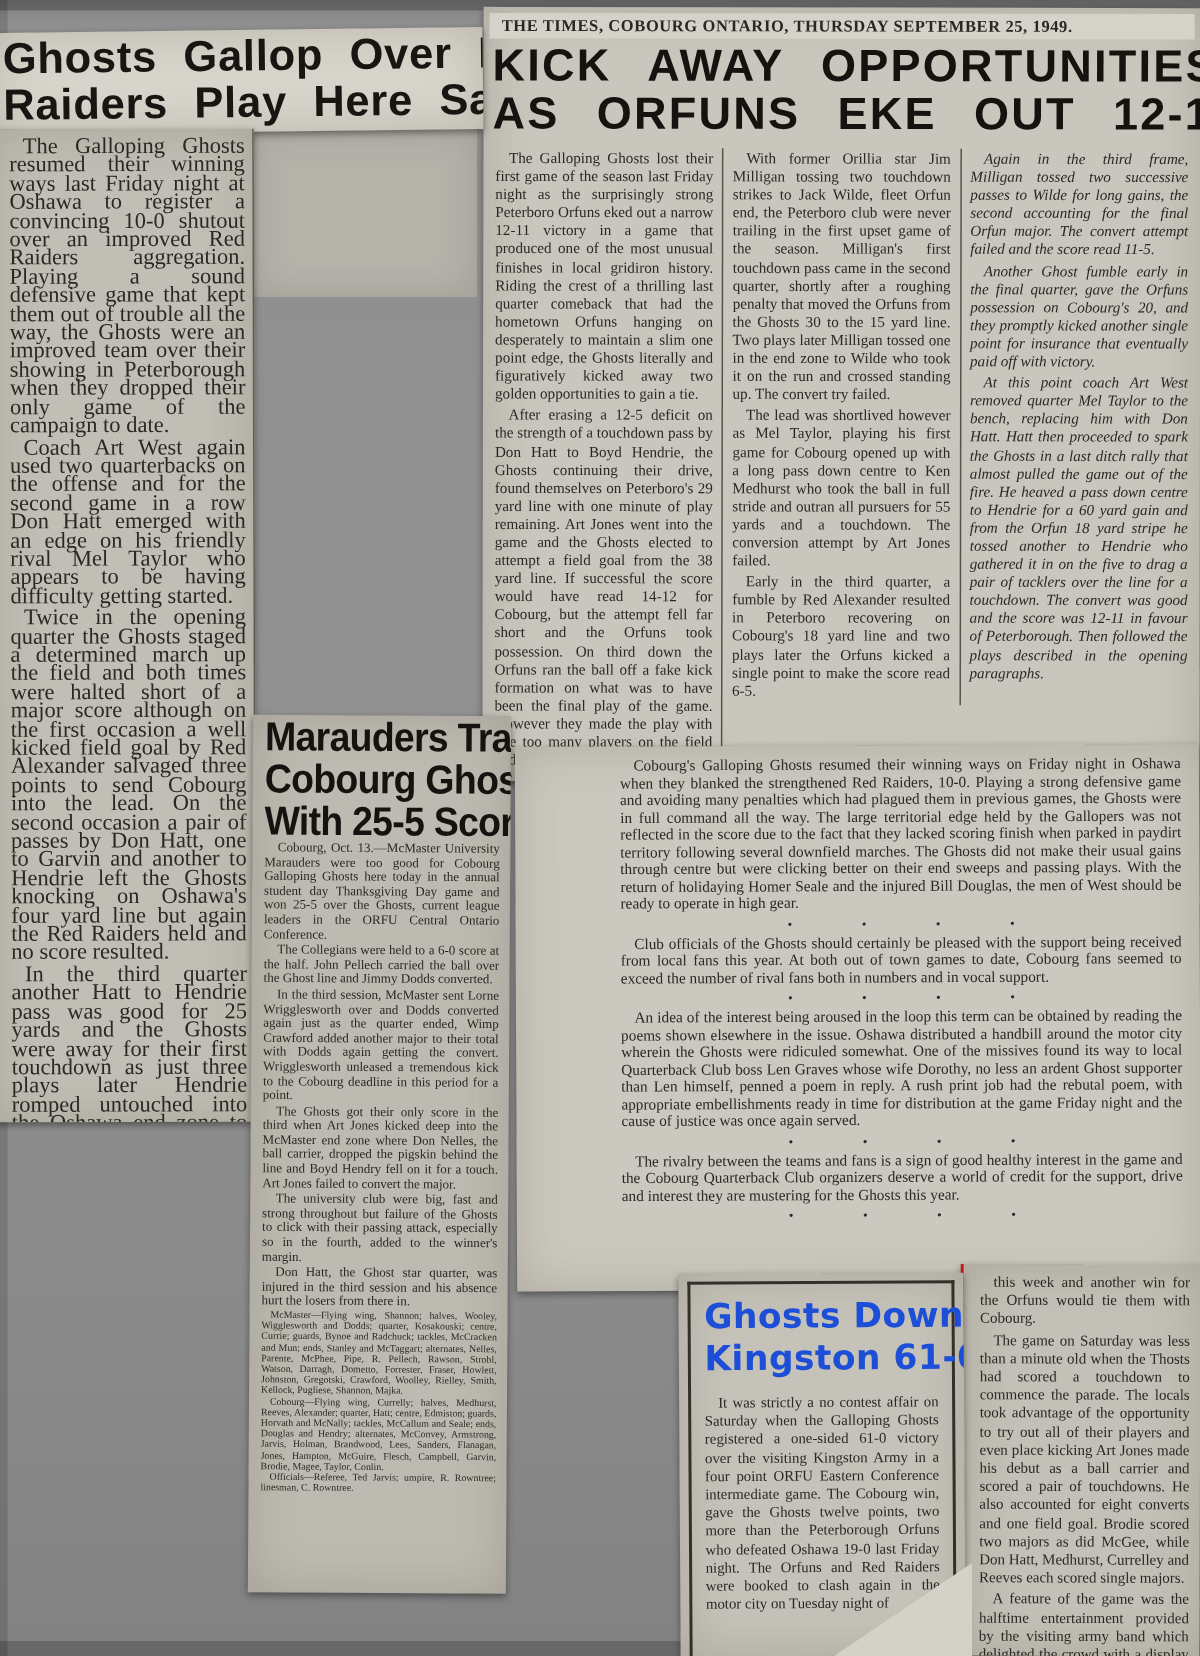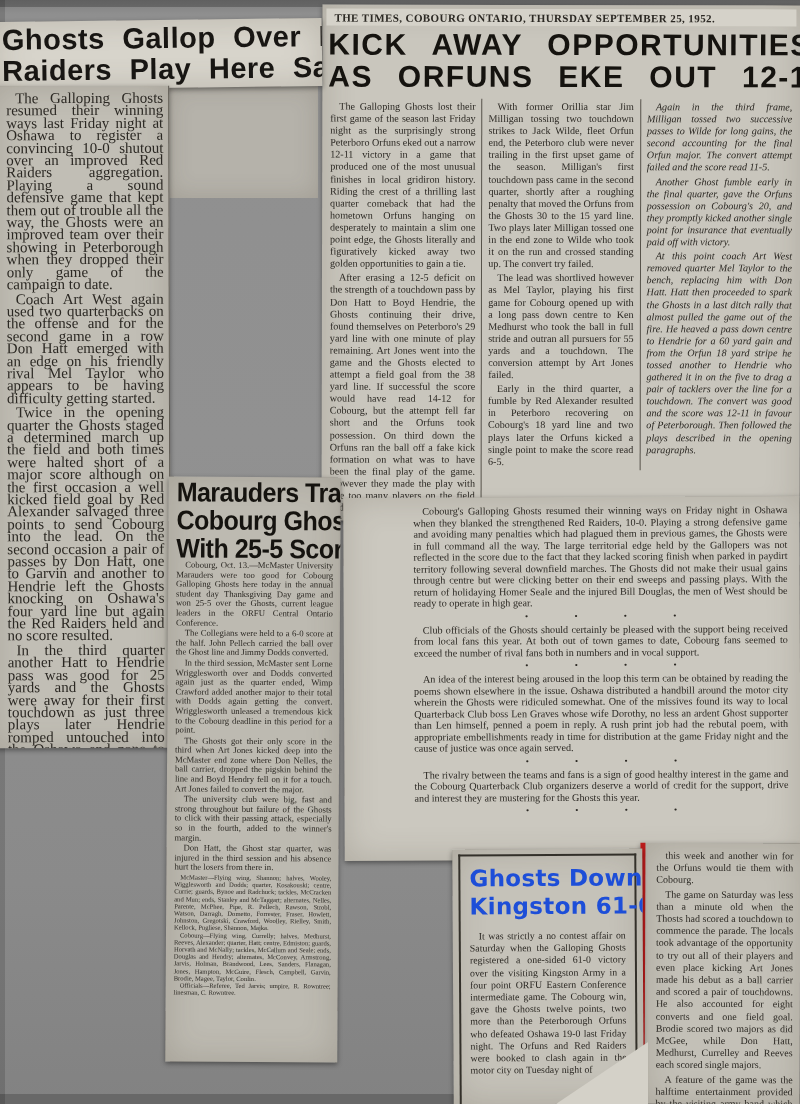--- a/index.html
+++ b/index.html
@@ -56,21 +56,21 @@
   .sep{margin:2px 0 3px;text-align:center;text-indent:0;font-size:9px;word-spacing:44px;letter-spacing:0;color:#2b2823;}
 
   
   .kingston-clip{left:453px;top:849px;width:190px;height:255px;background:#c5c2b9;transform:rotate(-0.35deg);z-index:4;padding:5px 6px 0;}
   .k-box{border:2px solid #33302a;border-bottom:none;height:100%;padding:4px 9px 0;box-sizing:border-box;}
   .k-headline{margin:4px 0 10px;font-family:"DejaVu Sans","Liberation Sans",sans-serif;font-weight:bold;font-size:23px;line-height:28px;letter-spacing:.3px;color:#1d4ed8;}
   .k-headline span{display:block;white-space:nowrap;}
   .kingston-clip .np{font-size:9.9px;line-height:12.2px;}
 
   
-  .rightcol-clip{left:640px;top:843px;width:160px;height:261px;background:#c3c0b7;transform:rotate(0.2deg);z-index:3;padding:7px 7px 0 11px;border-left:5px solid #b91c1c;}
+  .rightcol-clip{left:640px;top:843px;width:160px;height:261px;background:#c3c0b7;transform:rotate(0.2deg);z-index:3;padding:7px 7px 0 11px;border-left:2px solid #b91c1c;}
   .rightcol-clip .np{font-size:10px;line-height:12.2px;}
 
   .torn-corner{position:absolute;left:556px;top:1042px;width:92px;height:62px;background:#d4d1c8;clip-path:polygon(0 100%,100% 0,100% 100%);z-index:6;box-shadow:0 1px 3px rgba(0,0,0,.3);}
 </style>
 </head>
 <body>
 
 <div class="shade top"></div>
 <div class="shade left"></div>
 
@@ -88,21 +88,21 @@
       <p class="np">The Galloping Ghosts resumed their winning ways last Friday night at Oshawa to register a convincing 10-0 shutout over an improved Red Raiders aggregation. Playing a sound defensive game that kept them out of trouble all the way, the Ghosts were an improved team over their showing in Peterborough when they dropped their only game of the campaign to date.</p>
       <p class="np">Coach Art West again used two quarterbacks on the offense and for the second game in a row Don Hatt emerged with an edge on his friendly rival Mel Taylor who appears to be having difficulty getting started.</p>
       <p class="np">Twice in the opening quarter the Ghosts staged a determined march up the field and both times were halted short of a major score although on the first occasion a well kicked field goal by Red Alexander salvaged three points to send Cobourg into the lead. On the second occasion a pair of passes by Don Hatt, one to Garvin and another to Hendrie left the Ghosts knocking on Oshawa's four yard line but again the Red Raiders held and no score resulted.</p>
       <p class="np">In the third quarter another Hatt to Hendrie pass was good for 25 yards and the Ghosts were away for their first touchdown as just three plays later Hendrie romped untouched into the Oshawa end zone to gather in another pass from Hatt for the major score. Art Jones kicked the convert to make the score 9-0.</p>
       <p class="np">The Ghosts added their final point in the last quarter when an attempted field goal by Art Jones went wide but was good for a single.</p>
       <p class="np">The Ghosts play Kinston Tanks here on Saturday afternoon in a four point game and a win will assure them of staying up in the first place slot.</p>
     </div>
 </section>
 
 <section class="clip kick-clip">
-  <div class="masthead">THE TIMES, COBOURG ONTARIO, THURSDAY SEPTEMBER 25, 1952.</div>
+  <div class="masthead">THE TIMES, COBOURG ONTARIO, THURSDAY SEPTEMBER 25, 1949.</div>
   <h2 class="kick-headline">
     <span>KICK AWAY OPPORTUNITIES</span>
     <span>AS ORFUNS EKE OUT 12-11 WIN</span>
   </h2>
   <div class="cols">
     <div class="col">
         <p class="np">The Galloping Ghosts lost their first game of the season last Friday night as the surprisingly strong Peterboro Orfuns eked out a narrow 12-11 victory in a game that produced one of the most unusual finishes in local gridiron history. Riding the crest of a thrilling last quarter comeback that had the hometown Orfuns hanging on desperately to maintain a slim one point edge, the Ghosts literally and figuratively kicked away two golden opportunities to gain a tie.</p>
         <p class="np">After erasing a 12-5 deficit on the strength of a touchdown pass by Don Hatt to Boyd Hendrie, the Ghosts continuing their drive, found themselves on Peterboro's 29 yard line with one minute of play remaining. Art Jones went into the game and the Ghosts elected to attempt a field goal from the 38 yard line. If successful the score would have read 14-12 for Cobourg, but the attempt fell far short and the Orfuns took possession. On third down the Orfuns ran the ball off a fake kick formation on what was to have been the final play of the game. However they made the play with one too many players on the field and so the ball reverted to Cobourg for one more play. Here</p>
       </div>
     <div class="col">

